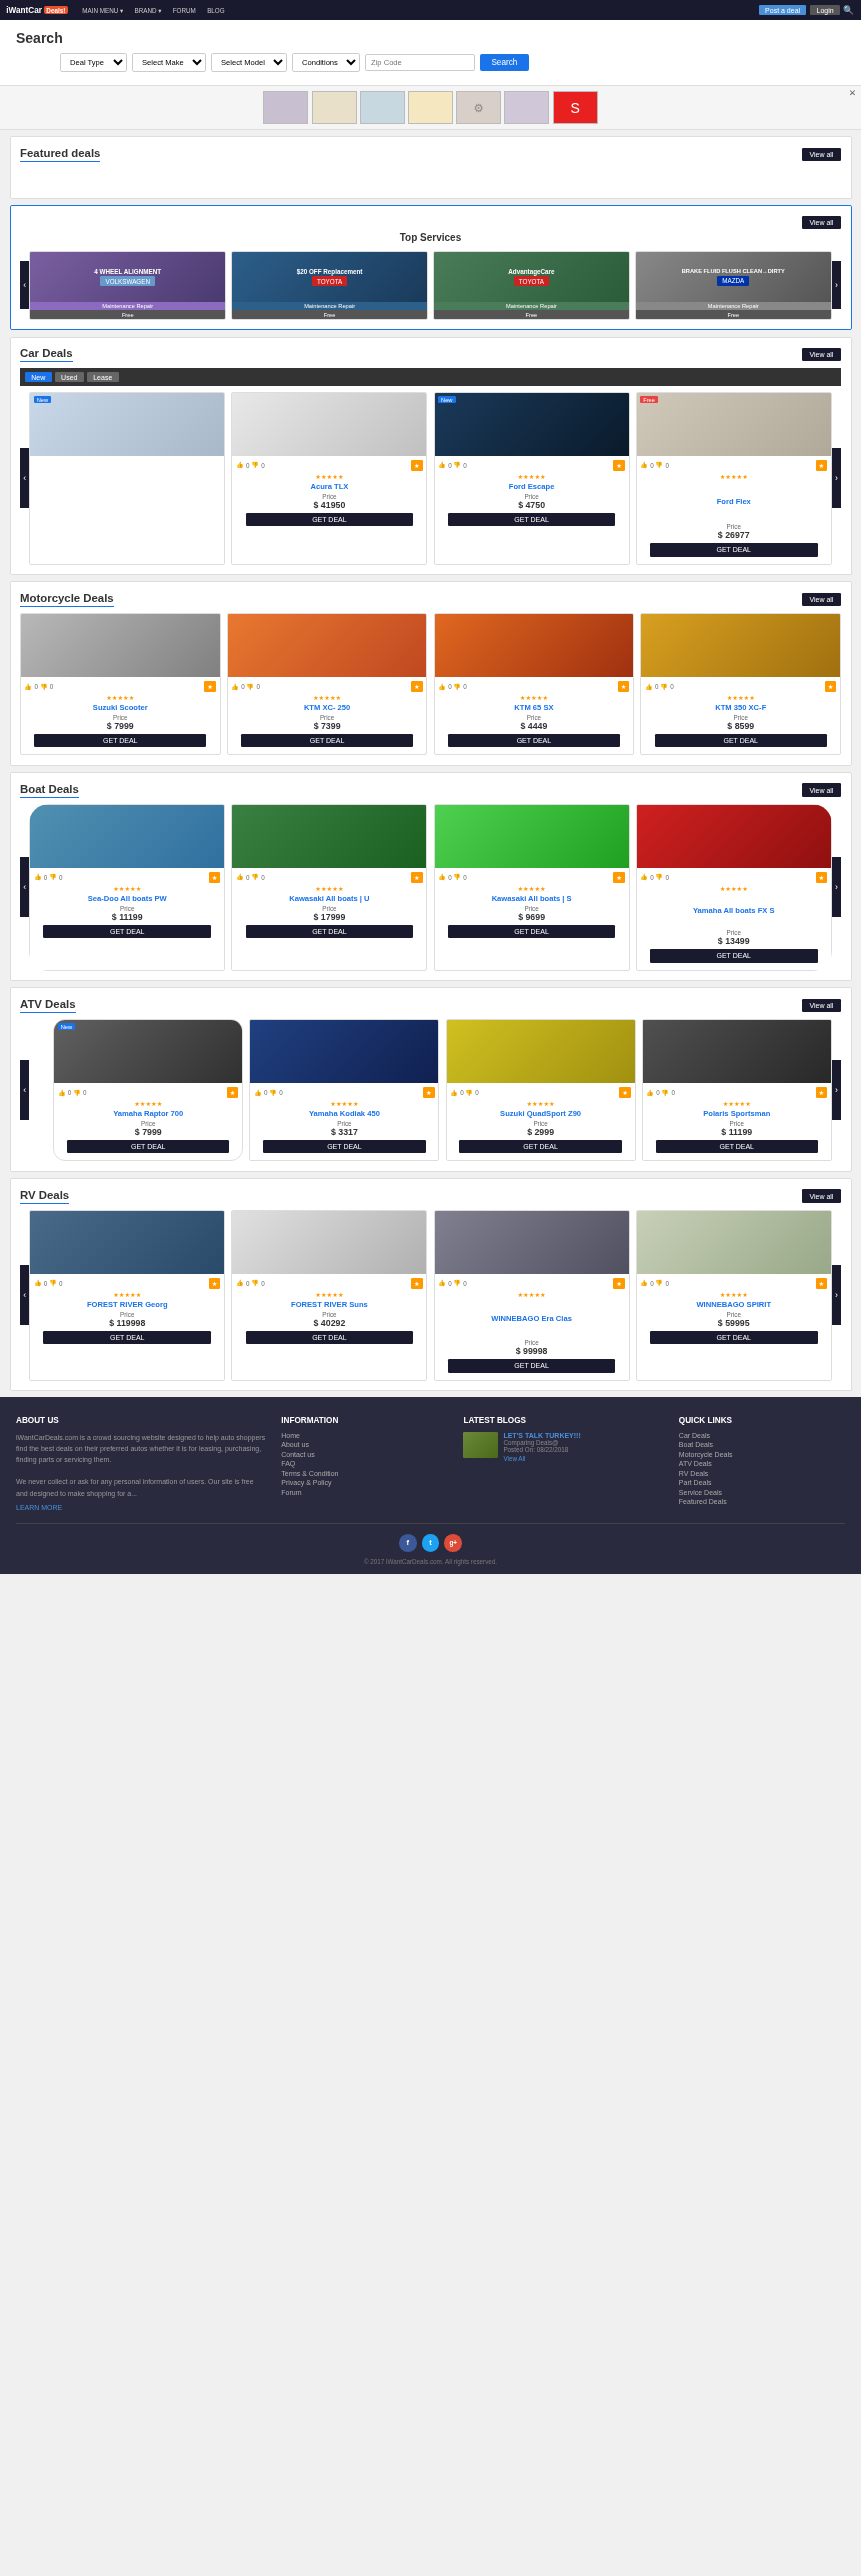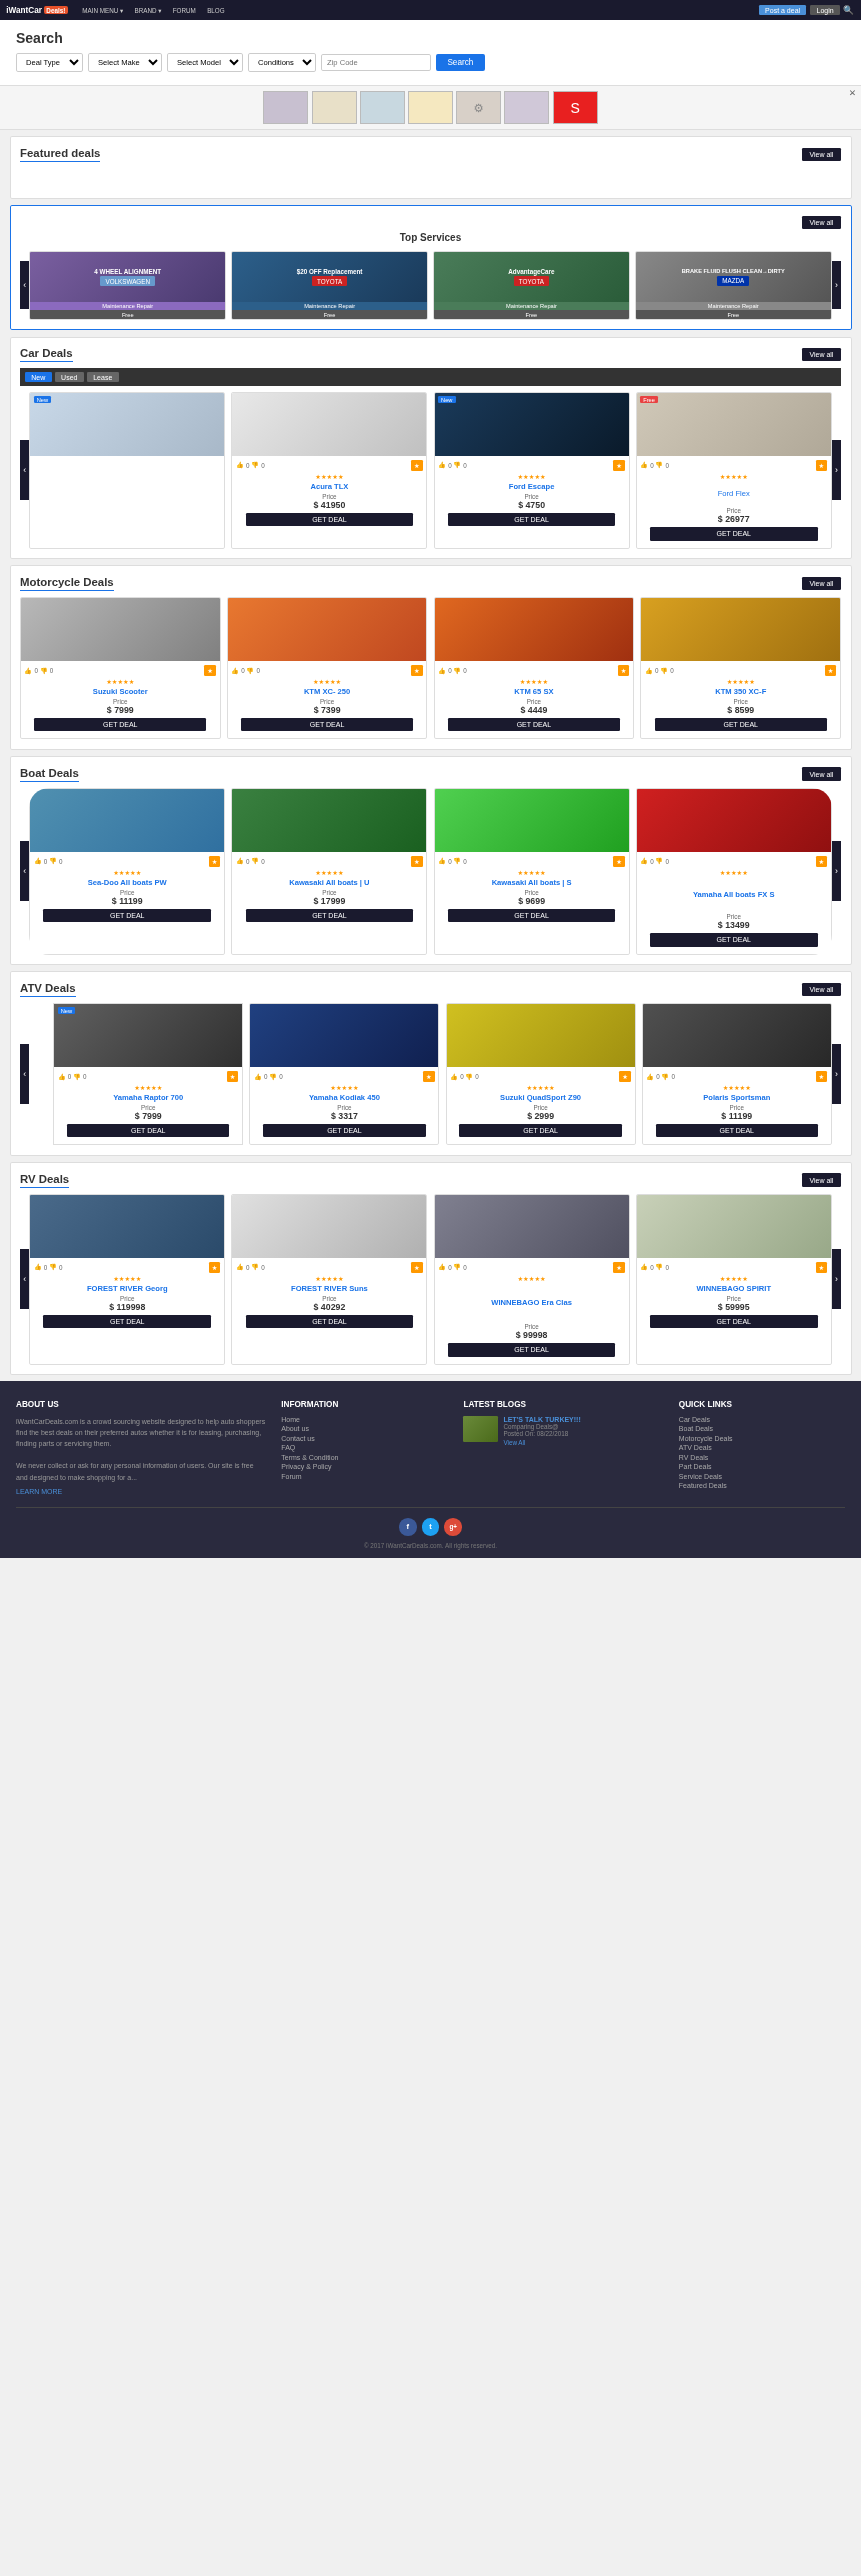--- a/index.html
+++ b/index.html
@@ -22,21 +22,21 @@
   <div style="display:flex; align-items:center; gap:3.8px;">
     <button style="background:#4a90d9; color:#fff; border:none; padding:1.9px 6.3px; font-size:7px; cursor:pointer; border-radius:1.3px;">Post a deal</button>
     <button style="background:#555; color:#fff; border:none; padding:1.9px 6.3px; font-size:7px; cursor:pointer; border-radius:1.3px;">Login</button>
     <span style="color:#fff; font-size:8.8px; cursor:pointer;">🔍</span>
   </div>
 </header>
 
 <section style="background:#fff; padding:9.5px 16px 12.6px; border-bottom:0.6px solid #ddd;">
   <h1 style="font-size:14px; font-weight:bold; margin-bottom:7.6px; color:#333;">Search</h1>
   <div style="display:flex; gap:5px; align-items:center; flex-wrap:wrap;">
-    <select style="border:0.6px solid #ccc; padding:3.2px 5px; font-size:7.6px; border-radius:1.9px; background:#fff; cursor:pointer;">
+    <select style="border:0.6px solid #ccc; padding:3.2px 5px; font-size:7.6px; border-radius:1.9px; background:#fff; cursor:pointer;margin-left:44px;">
       <option>Deal Type</option>
     </select>
     <select style="border:0.6px solid #ccc; padding:3.2px 5px; font-size:7.6px; border-radius:1.9px; background:#fff; cursor:pointer;">
       <option>Select Make</option>
     </select>
     <select style="border:0.6px solid #ccc; padding:3.2px 5px; font-size:7.6px; border-radius:1.9px; background:#fff; cursor:pointer;">
       <option>Select Model</option>
     </select>
     <select style="border:0.6px solid #ccc; padding:3.2px 5px; font-size:7.6px; border-radius:1.9px; background:#fff; cursor:pointer;">
       <option>Conditions</option>
@@ -184,21 +184,21 @@
         </div>
         <div style="padding:3.8px; text-align:center;">
           <div style="display:flex; align-items:center; gap:1.9px; font-size:6.3px; color:#666; margin-bottom:1.9px;">
             <span>👍</span>
               <span>0</span>
             <span>👎</span>
               <span>0</span>
             <button style="margin-left:auto; background:#f90; color:#fff; border:none; width:11.4px; height:11.4px; border-radius:1.3px; cursor:pointer; font-size:6.3px;">★</button>
           </div>
           <div style="color:#f90; font-size:6.3px;">★★★★★</div>
-          <div style="color:#1a73e8; font-size:7.6px; font-weight:normal; margin:9px 0;">Ford Flex</div>
+          <div style="color:#1a73e8; font-size:7.6px; font-weight:bold; margin:17px 0;">Ford Flex</div>
           <div style="font-size:6.3px; color:#666;">Price</div>
           <div style="font-size:8.8px; font-weight:bold; color:#333;">$ 26977</div>
           <button style="display:block; width:90%; margin:3.2px auto; background:#1a1a2e; color:#fff; border:none; padding:3.2px; font-size:7px; cursor:pointer; border-radius:1.3px;">GET DEAL</button>
         </div>
       </div>
     </div>
     <button style="background:#1a1a2e; color:#fff; border:none; padding:25px 3.2px; cursor:pointer; font-size:8.8px; flex-shrink:0;">›</button>
   </div>
 </section>
 
@@ -370,21 +370,21 @@
 
 <section style="background:#fff; margin:6.3px 9.5px; border:0.6px solid #ddd; border-radius:1.9px; padding:9.5px;">
   <div style="display:flex; justify-content:space-between; align-items:center; margin-bottom:6.3px;">
     <h2 style="font-size:11.4px; font-weight:bold; color:#333; border-bottom:1.3px solid #1a73e8; padding-bottom:1.9px;">ATV Deals</h2>
     <button style="background:#1a1a2e; color:#fff; border:none; padding:3.2px 7.6px; font-size:7px; cursor:pointer; border-radius:1.3px;">View all</button>
   </div>
   <div style="position:relative; display:flex; align-items:center;">
     <button style="background:#1a1a2e; color:#fff; border:none; padding:25px 3.2px; cursor:pointer; font-size:8.8px; flex-shrink:0;">‹</button>
     <div style="display:flex; gap:6.3px; flex:1; overflow:hidden;">
 
-      <div style="flex:1; border:0.6px solid #ddd; border-radius:0; overflow:hidden;margin-left:24px;">
+      <div style="flex:1; border:0.6px solid #ddd; border-radius:12px; overflow:hidden;margin-left:24px;">
         <div style="width:100%; height:63px; background:linear-gradient(135deg,#606060,#303030); position:relative;">
           <span style="position:absolute; top:3.2px; left:3.2px; background:#1a73e8; color:#fff; font-size:5.7px; padding:0.6px 3.2px; border-radius:1.3px;">New</span>
         </div>
         <div style="padding:3.8px; text-align:center;">
           <div style="display:flex; align-items:center; gap:1.9px; font-size:6.3px; color:#666; margin-bottom:1.9px;">
             <span>👍</span>
               <span>0</span>
             <span>👎</span>
               <span>0</span>
             <button style="margin-left:auto; background:#f90; color:#fff; border:none; width:11.4px; height:11.4px; border-radius:1.3px; cursor:pointer; font-size:6.3px;">★</button>

